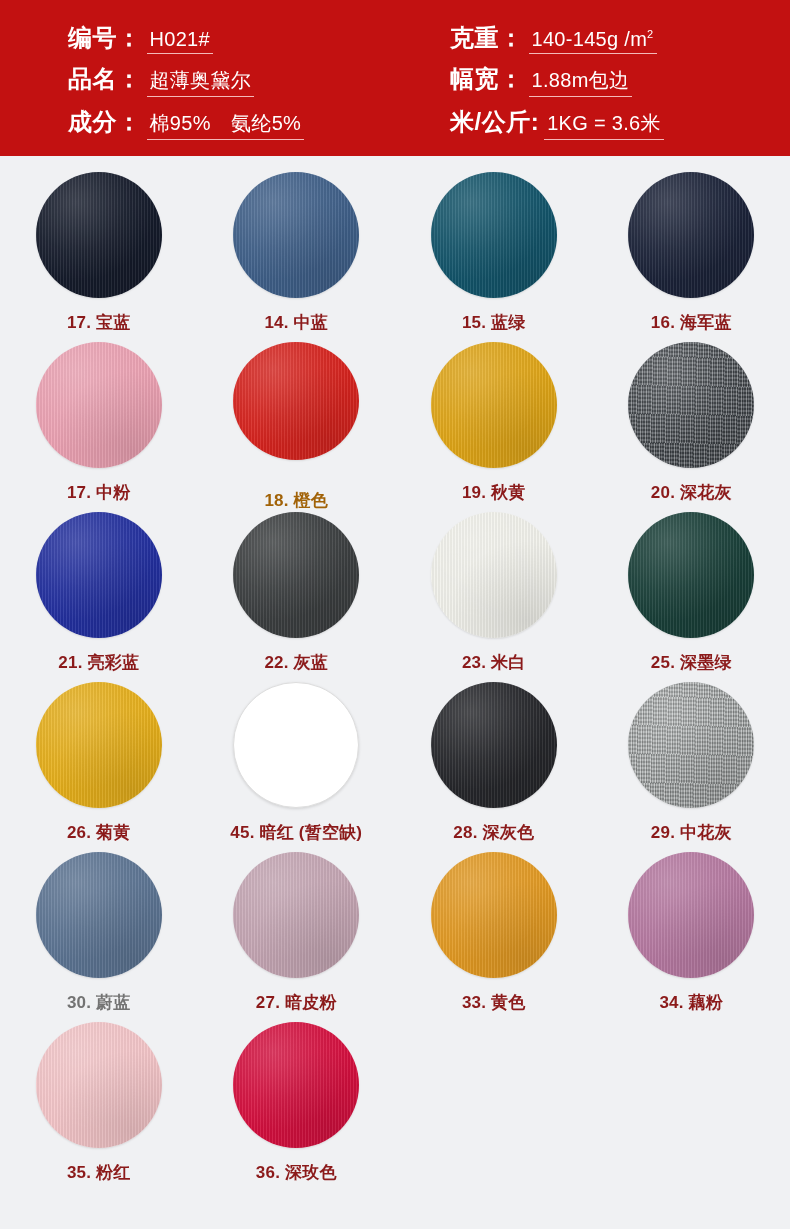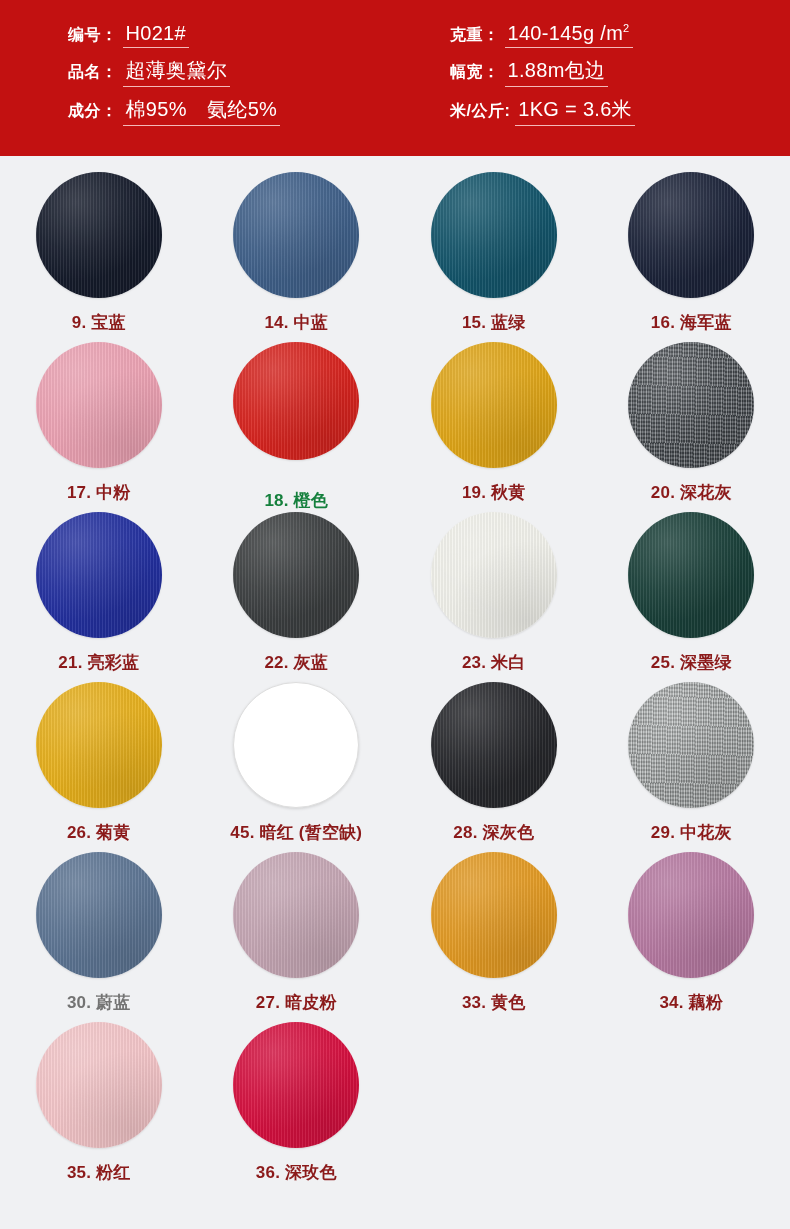--- a/index.html
+++ b/index.html
@@ -37,21 +37,21 @@
   .spec-col.left  { width: 400px; padding-left: 68px; }
   .spec-col.right { width: 390px; padding-left: 50px; }
 
   .spec-row {
     display: flex;
     align-items: baseline;
     color: #ffffff;
     white-space: nowrap;
   }
   .spec-key {
-    font-size: 16px;
+    font-size: 24px;
     font-weight: bold;
     letter-spacing: 0.5px;
     color: #ffffff;
   }
   .spec-val {
     font-size: 20px;
     font-weight: normal;
     color: #ffffff;
     margin-left: 5px;
     padding: 0 3px 2px 3px;
@@ -188,21 +188,21 @@
       </div>
     </div>
   </div>
 
   <div id="grid">
       <div class="cell">
         <div class="swatch" style="background: rgb(21, 27, 43);">
           <div class="rib"></div>
           <div class="sheen"></div>
         </div>
-        <div class="swatch-label" style="color: rgb(139, 26, 26);">9. 宝蓝</div>
+        <div class="swatch-label" style="color: rgb(139, 26, 26);">17. 宝蓝</div>
       </div>
       <div class="cell">
         <div class="swatch" style="background: rgb(63, 96, 138);">
           <div class="rib"></div>
           <div class="sheen"></div>
         </div>
         <div class="swatch-label" style="color: rgb(139, 26, 26);">14. 中蓝</div>
       </div>
       <div class="cell">
         <div class="swatch" style="background: rgb(19, 85, 107);">
@@ -223,21 +223,21 @@
           <div class="rib"></div>
           <div class="sheen"></div>
         </div>
         <div class="swatch-label" style="color: rgb(139, 26, 26);">17. 中粉</div>
       </div>
       <div class="cell">
         <div class="swatch" style="background: rgb(216, 36, 31);">
           <div class="rib"></div>
           <div class="sheen"></div>
         </div>
-        <div class="swatch-label" style="color: #15803d; margin-top: 29px;">18. 橙色</div>
+        <div class="swatch-label" style="color: #a16207; margin-top: 29px;">18. 橙色</div>
       </div>
       <div class="cell">
         <div class="swatch" style="background: rgb(224, 166, 23);">
           <div class="rib"></div>
           <div class="sheen"></div>
         </div>
         <div class="swatch-label" style="color: rgb(139, 26, 26);">19. 秋黄</div>
       </div>
       <div class="cell">
         <div class="swatch heather" style="background: rgb(75, 80, 86);">

